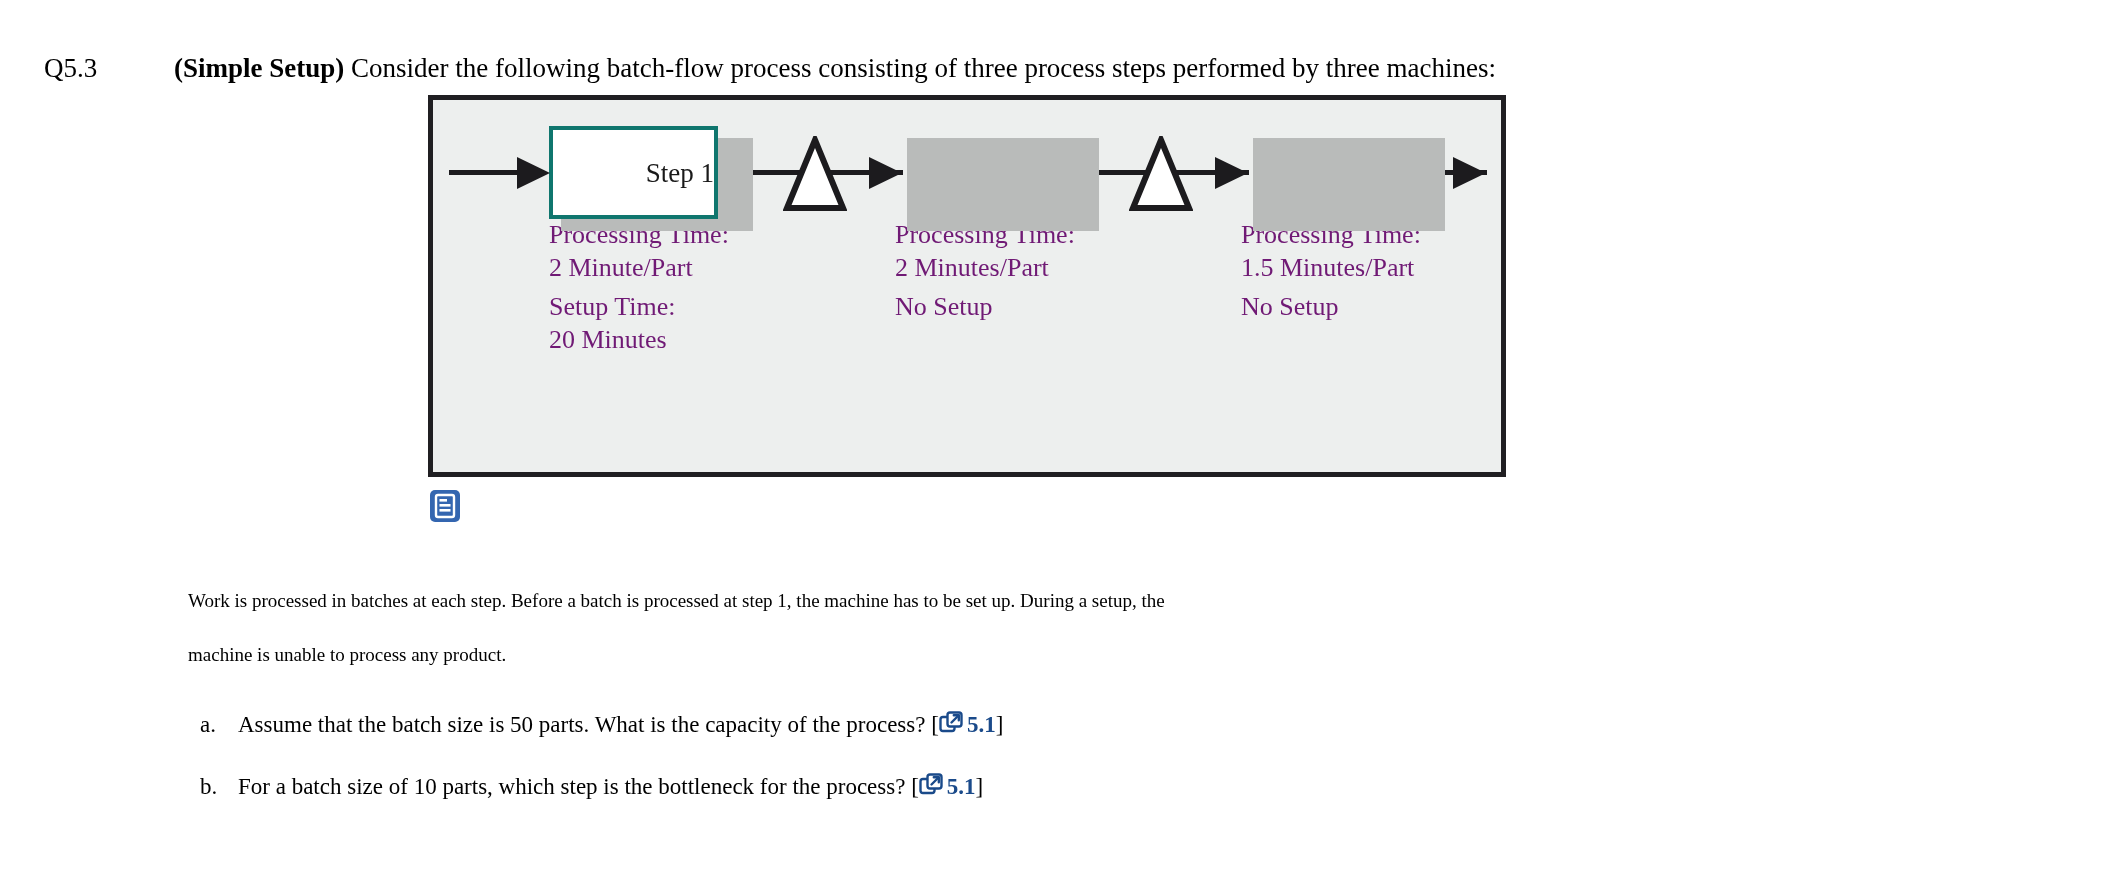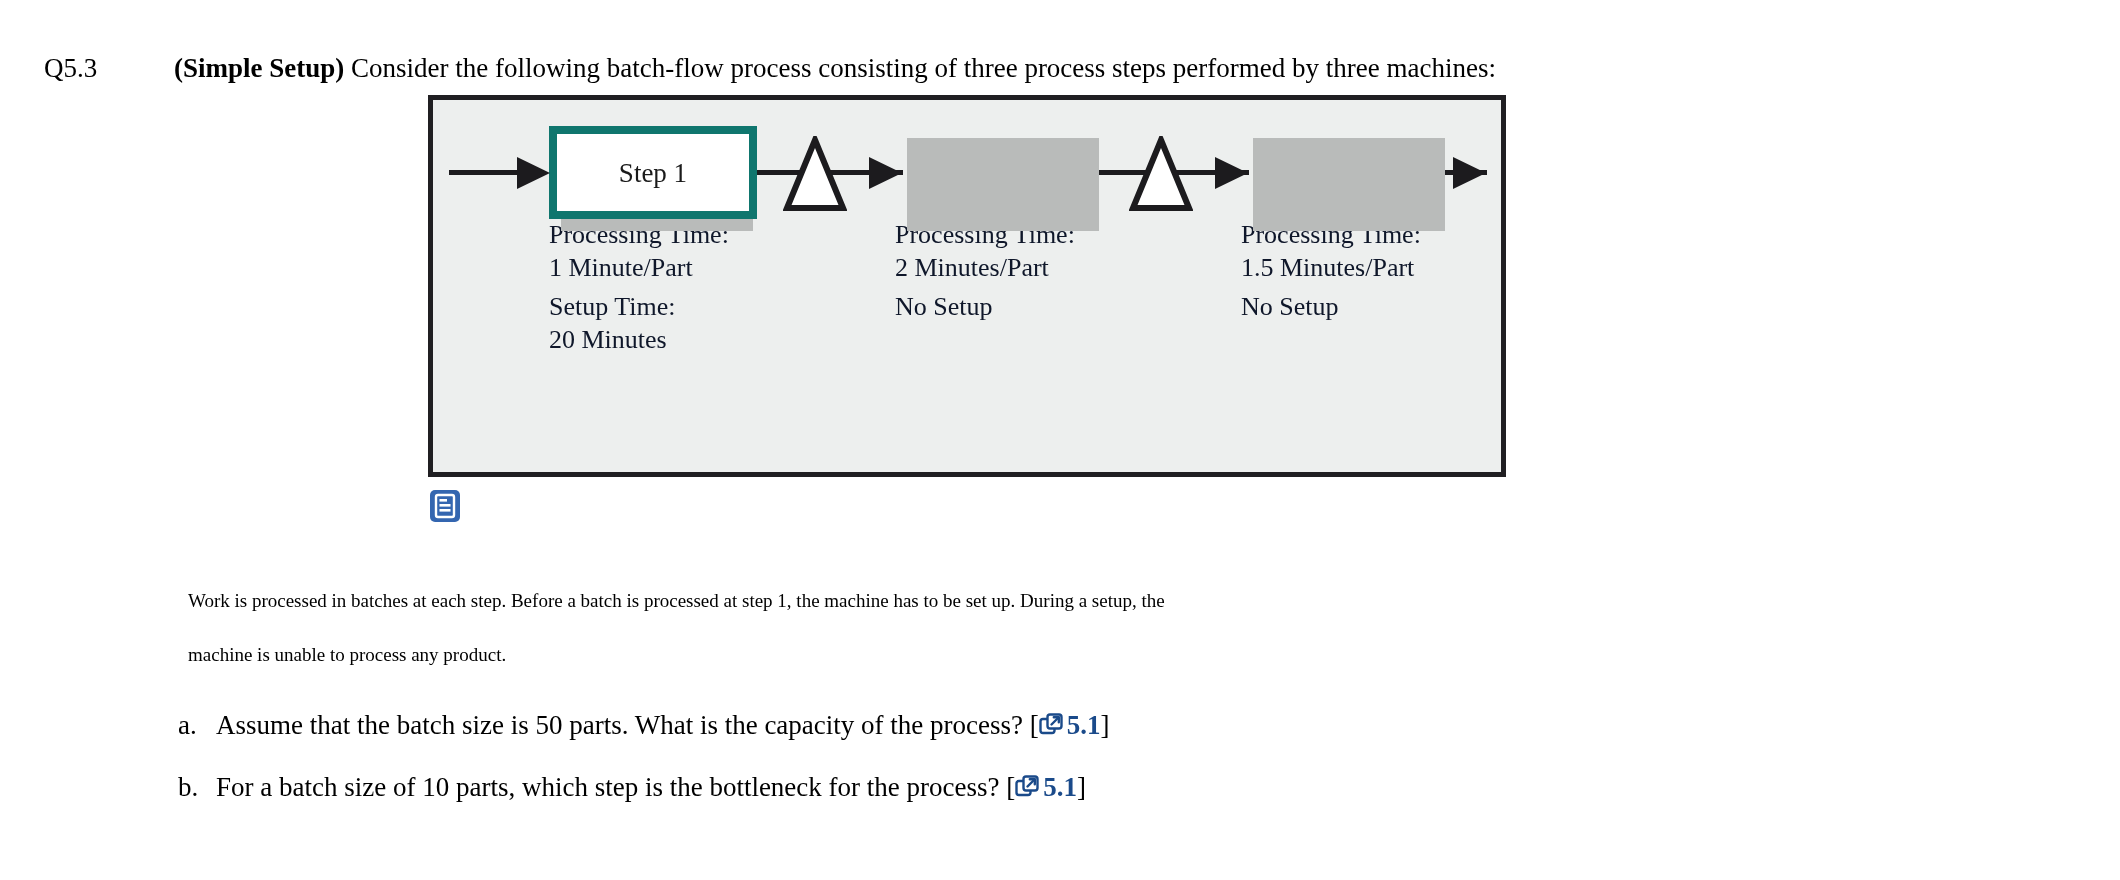--- a/index.html
+++ b/index.html
@@ -50,28 +50,28 @@
     left: 0;
     top: 0;
     width: 100%;
     height: 120px;
   }
 
   
   .step-box {
     position: absolute;
     top: 26px;
-    width: 208px;
+    width: 169px;
     height: 93px;
     background: #ffffff;
-    border: 8px solid #0f766e;
+    border: 4px solid #0f766e;
     box-sizing: border-box;
     display: flex;
     align-items: center;
-    justify-content: center;
+    justify-content: flex-end;
     z-index: 3;
   }
   .step-box .step-label {
     font-size: 27px;
     line-height: 30px;
     color: #1a1a1a;
   }
   .step-shadow {
     position: absolute;
     top: 38px;
@@ -139,21 +139,21 @@
     position: absolute;
     top: 0;
     width: 330px;
   }
   .c1 { left: 116px; }
   .c2 { left: 462px; }
   .c3 { left: 808px; }
   .info-block {
     font-size: 26px;
     line-height: 33px;
-    color: #0f172a;
+    color: #701a75;
     white-space: nowrap;
   }
   .info-block.processing { position: absolute; top: 0; }
   .info-block.setup      { position: absolute; top: 72px; }
 
   
   .doc-icon-wrap {
     position: absolute;
     left: 427px;
     top: 488px;
@@ -176,23 +176,24 @@
   
   .sub-list {
     position: absolute;
     left: 178px;
     top: 694px;
     width: 1900px;
   }
   .sub-item {
     position: relative;
     height: 62px;
-    font-size: 27px;
+    font-size: 23px;
     line-height: 62px;
     white-space: nowrap;
+    margin-left: 22px;
   }
   .sub-marker {
     display: inline-block;
     width: 38px;
   }
   .ref-link {
     color: #1a4a8a;
     font-weight: bold;
     cursor: pointer;
     text-decoration: none;
@@ -241,21 +242,21 @@
 
     <div class="conn-line l-out"></div>
     <div class="arrow-head a-out"></div>
   </div>
 
   <div class="info-cols">
 
     <div class="info-col c1">
       <div class="info-block processing">
         <div>Processing Time:</div>
-        <div>1 Minute/Part</div>
+        <div>2 Minute/Part</div>
       </div>
       <div class="info-block setup">
         <div>Setup Time:</div>
         <div>20 Minutes</div>
       </div>
     </div>
 
     <div class="info-col c2">
       <div class="info-block processing">
         <div>Processing Time:</div>

